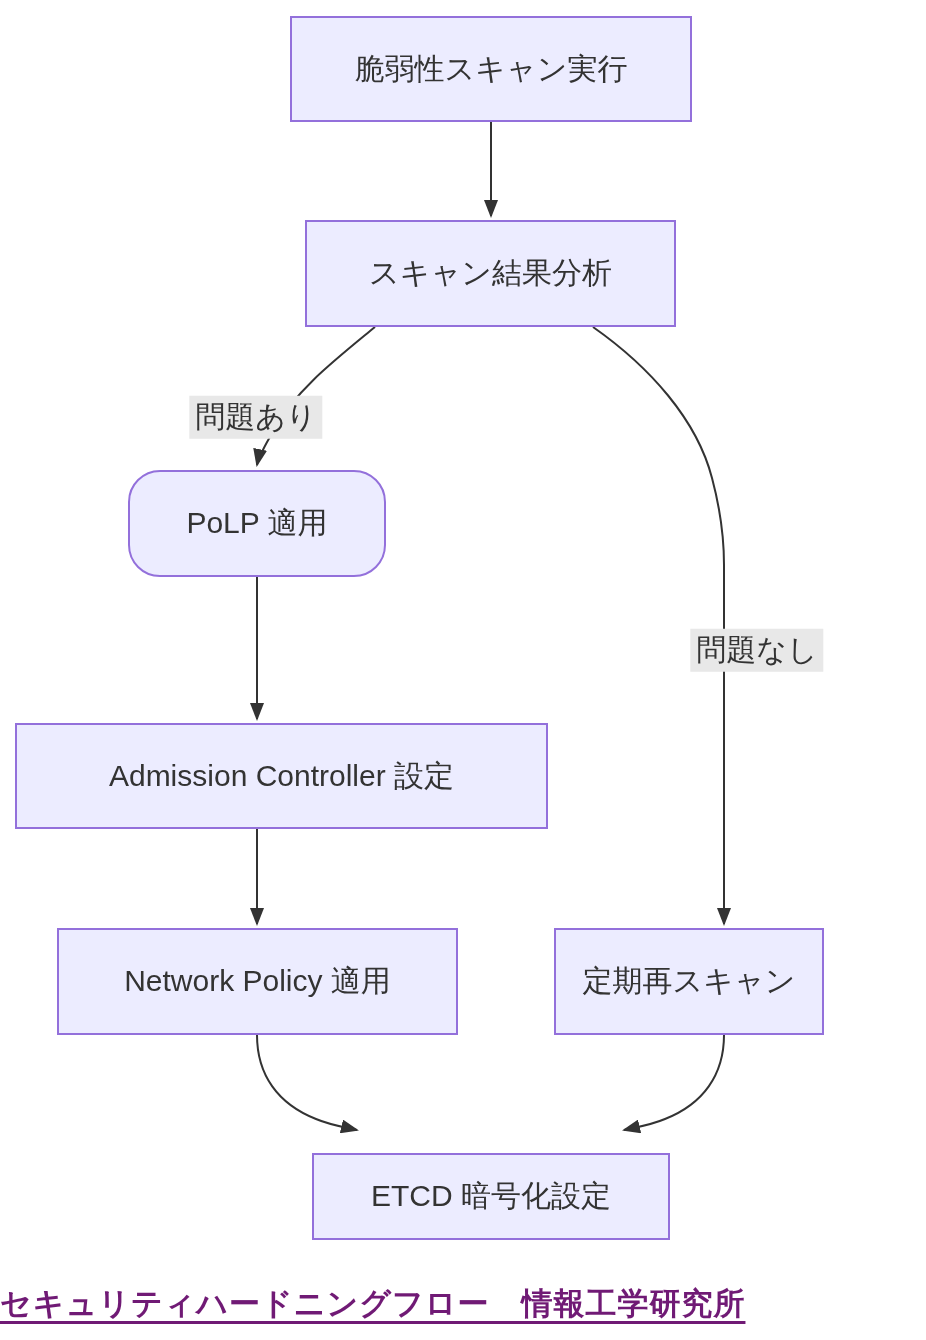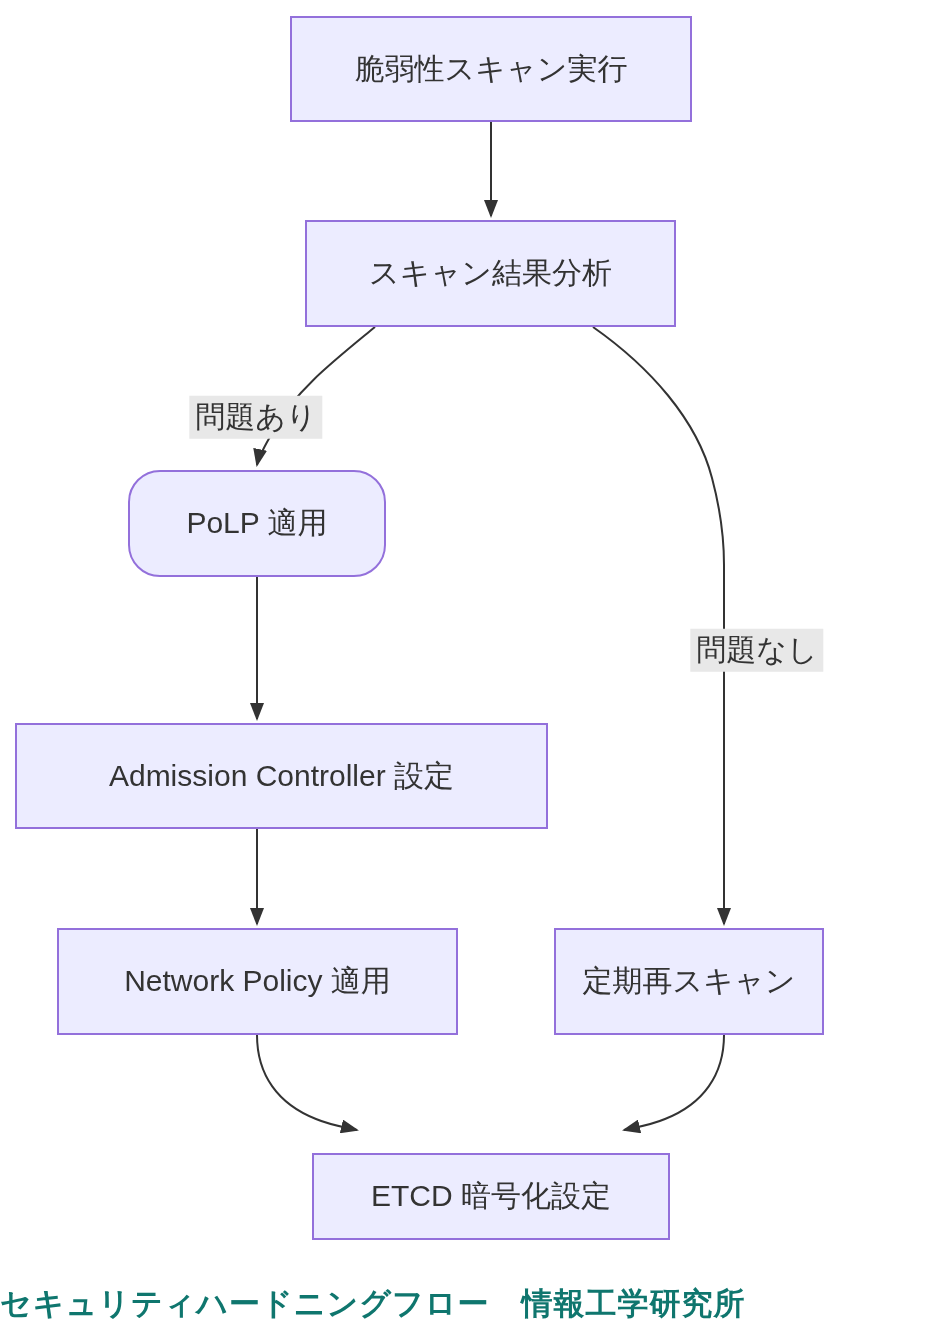--- a/index.html
+++ b/index.html
@@ -53,22 +53,23 @@
     white-space: nowrap;
   }
   #el-yes { left: 256px; top: 397px; margin-top: 20px; }
   #el-no  { left: 725px; top: 650px; margin-left: 32px; }
   .caption {
     position: absolute;
     left: 0px;
     top: 1283px;
     font-size: 31px;
     font-weight: bold;
-    color: #0f766e;
+    color: #701a75;
     white-space: nowrap;
+    text-decoration: underline;
     text-decoration-thickness: 3px;
     text-underline-offset: 7px;
     letter-spacing: 1px;
   }
 </style>
 </head>
 <body>
 
 <div id="stage">
 

